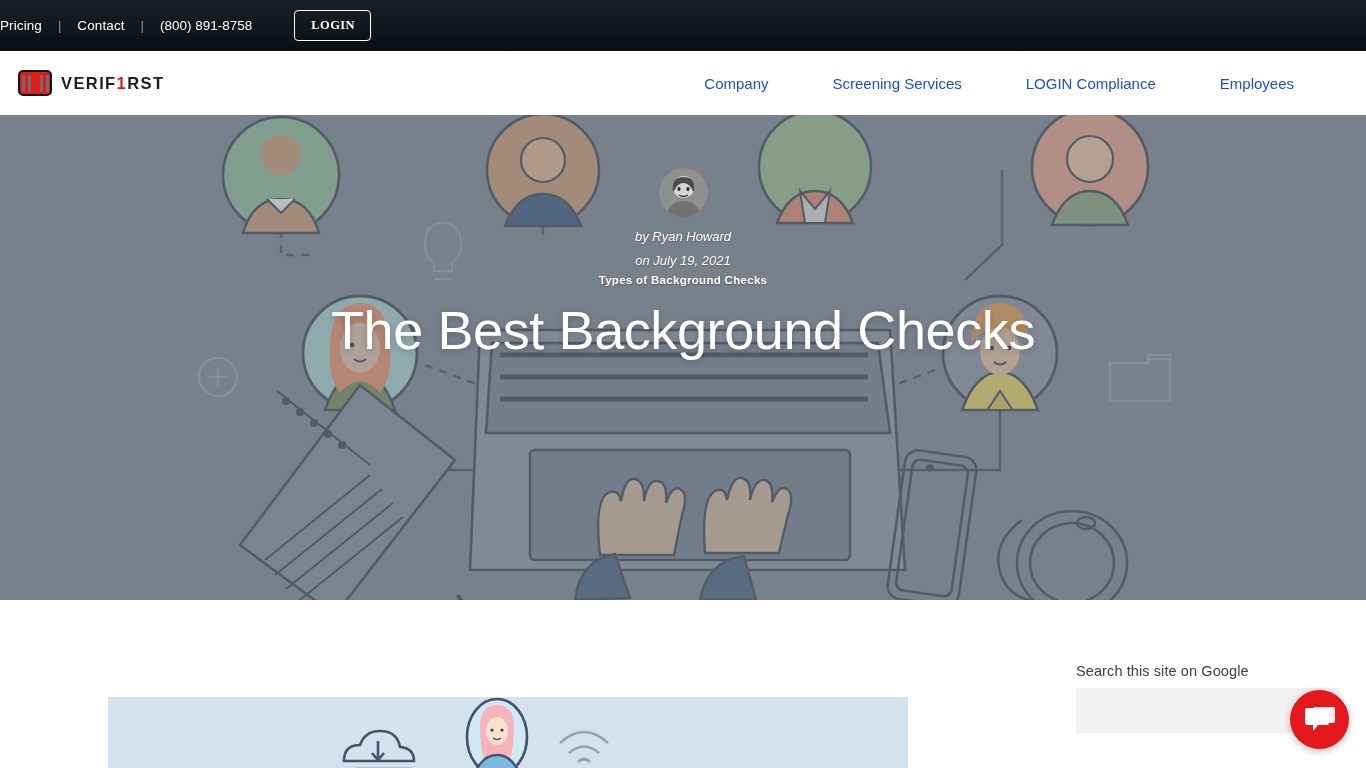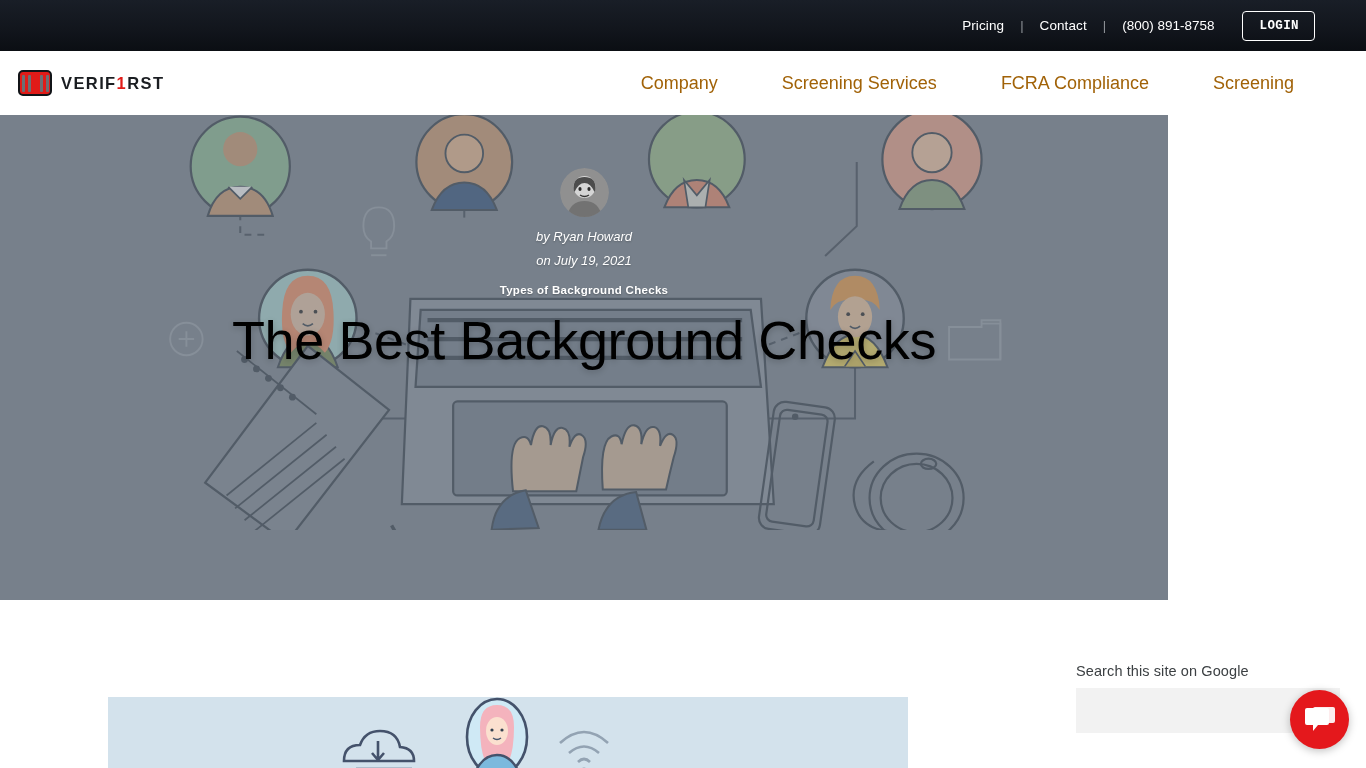--- a/index.html
+++ b/index.html
@@ -8,38 +8,38 @@
     overflow: hidden;
     font-family: "Liberation Sans", sans-serif;
     background: #ffffff;
   }
 
   
   .topbar {
     position: absolute; top: 0; left: 0;
     width: 1366px; height: 51px;
     background: linear-gradient(180deg, #191e27 0%, #12161d 55%, #0b0e13 100%);
-    display: flex; align-items: center; justify-content: flex-end;
-    padding-right: 51px;
+    display: flex; align-items: center; 
+    padding-right: 30px;
   }
   .topbar-link {
     color: #ffffff; font-size: 13.5px; letter-spacing: .1px;
     text-decoration: none; cursor: pointer;
   }
   .topbar-sep { color: #8e9298; font-size: 13px; margin: 0 16px; }
   .topbar-phone {
     color: #ffffff; font-size: 13.5px; text-decoration: none; cursor: pointer;
   }
   .login-btn {
-    margin-left: 28px;
+    margin-left: 42px;
     border: 1px solid #ffffff; border-radius: 4px;
     background: transparent; color: #ffffff;
     font-size: 12.5px; font-weight: 700; letter-spacing: .4px;
     padding: 7px 15px 7px 16px; cursor: pointer;
-    font-family: Liberation Mono, monospace;
+    font-family: Liberation Serif, serif;
   }
 
   
   .header {
     position: absolute; top: 51px; left: 0;
     width: 1366px; height: 64px;
     background: #ffffff;
     display: flex; align-items: center;
   }
   .logo { display: flex; align-items: center; margin-left: 18px; cursor: pointer; }
@@ -63,28 +63,28 @@
     width: 7px; height: 14px; background: #f2f2f2; margin-top: 1px;
     clip-path: polygon(35% 0, 65% 0, 100% 35%, 72% 38%, 72% 100%, 56% 100%, 56% 62%, 44% 62%, 44% 100%, 28% 100%, 28% 38%, 0 35%);
   }
   .logo-text {
     margin-left: 9px; font-size: 16.5px; font-weight: 700;
     letter-spacing: 1.4px; color: #1a1d21;
   }
   .logo-text .one { color: #e01b18; }
   .mainnav { margin-left: auto; margin-right: 40px; display: flex; align-items: center; }
   .nav-item {
-    color: #a16207; font-size: 18px; text-decoration: none;
+    color: #1d4ed8; font-size: 15px; text-decoration: none;
     padding: 0 32px; cursor: pointer; white-space: nowrap;
   }
 
   
   .hero {
     position: absolute; top: 115px; left: 0;
-    width: 1168px; height: 485px;
+    width: 1366px; height: 485px;
     background: #7f8791;
     overflow: hidden;
   }
   .hero-art { position: absolute; inset: 0; }
   .hero-overlay { position: absolute; inset: 0; background: rgba(110,120,131,.42); }
   .hero-content {
     position: absolute; inset: 0;
     display: flex; flex-direction: column; align-items: center;
     padding-top: 53px;
   }
@@ -93,26 +93,26 @@
     overflow: hidden; filter: grayscale(1) contrast(1.08);
     border: 0; flex: none;
   }
   .byline {
     margin-top: 8px; color: #ffffff; font-size: 13px;
     font-style: italic; line-height: 24px; text-align: center;
     text-shadow: 0 1px 2px rgba(0,0,0,.25);
   }
   .byline a { color: #ffffff; text-decoration: none; cursor: pointer; }
   .category {
-    margin-top: 11px; color: #ffffff; font-size: 11.5px;
+    margin-top: 1px; color: #ffffff; font-size: 11.5px;
     font-weight: 700; letter-spacing: .3px; text-decoration: none;
     cursor: pointer; text-shadow: 0 1px 2px rgba(0,0,0,.3);
   }
   .hero-title {
-    margin-top: 18px; color: #000000; text-align: center;
+    margin-top: 18px; color: #ffffff; text-align: center;
     font-size: 54px; font-weight: 400; line-height: 53px;
     letter-spacing: -.4px; max-width: 900px;
     text-shadow: 0 2px 6px rgba(0,0,0,.2);
   }
 
   
   .content { position: absolute; top: 600px; left: 0; width: 1366px; height: 168px; background:#fff; }
   .article-img {
     position: absolute; left: 108px; top: 97px;
     width: 800px; height: 71px;
@@ -159,22 +159,22 @@
       <span class="bar" style="visibility:hidden"></span>
       <span class="bar"></span>
         <span class="bar"></span>
       <span class="person"><span class="head"></span><span class="body"></span></span>
     </span>
     <span class="logo-text"><span>VERIF</span><span class="one">1</span><span>RST</span></span>
   </div>
   <nav class="mainnav">
     <a class="nav-item" href="#">Company</a>
     <a class="nav-item" href="#">Screening Services</a>
-    <a class="nav-item" href="#">FCRA Compliance</a>
-    <a class="nav-item" href="#">Screening</a>
+    <a class="nav-item" href="#">LOGIN Compliance</a>
+    <a class="nav-item" href="#">Employees</a>
   </nav>
 </div>
 
 <div class="hero">
 
   <svg class="hero-art" viewBox="0 0 1366 485" preserveAspectRatio="xMidYMid slice">
     <rect width="1366" height="485" fill="#7f8791"></rect>
     <g stroke="#3f4954" stroke-width="2.4" fill="none" opacity=".85">
 
       <path d="M281 55 L281 140 L310 140" stroke-dasharray="8 7"></path>

